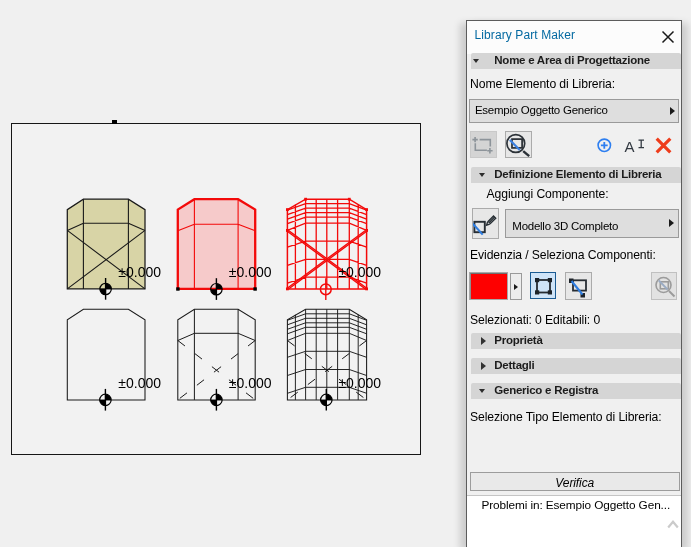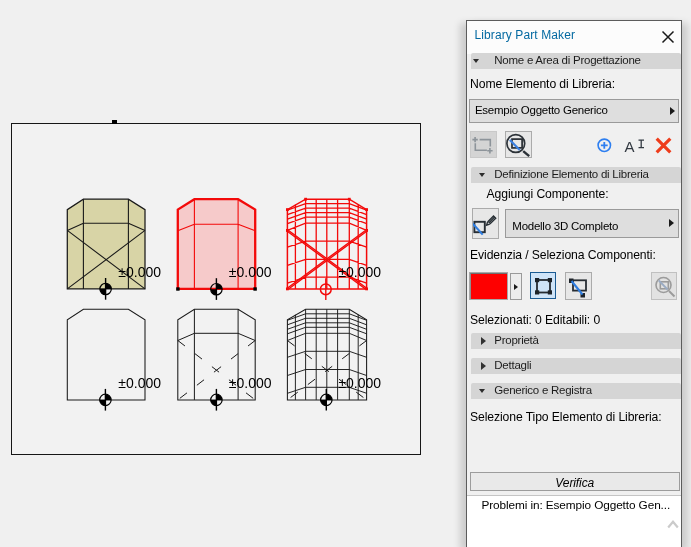--- a/index.html
+++ b/index.html
@@ -8,21 +8,21 @@
   #canvasRect{left:10.5px;top:122.6px;width:408.3px;height:330px;border:1.3px solid #161616;background:#f2f2f2;}
   #tick{left:111.5px;top:120.2px;width:5.6px;height:3.4px;background:#000;}
   #drawing{left:0;top:0;width:691px;height:547px;}
 
   
   #panel{left:465.5px;top:20px;width:214.5px;height:527px;border:1.4px solid #5c5c5c;border-bottom:none;background:#f0f0f0;box-shadow:-6px 3px 7px rgba(0,0,0,0.15),6px 3px 7px rgba(0,0,0,0.15);}
   #panel *{position:absolute;}
   .ttl{left:8px;top:7px;font-size:12px;color:#0369a1;letter-spacing:0.1px;}
   #titlebar{left:0;top:0;width:100%;height:32.5px;background:#fcfcfc;}
   .hdr{left:4px;width:210.5px;height:16px;background:#d5d5d5;border-radius:2px 2px 0 0;}
-  .hdr span{left:23.8px;top:1.2px;font-size:11.5px;font-weight:normal;color:#1c1c1c;letter-spacing:-0.25px;}
+  .hdr span{left:23.8px;top:1.2px;font-size:11.5px;font-weight:bold;color:#1c1c1c;letter-spacing:-0.25px;}
   .lbl{font-size:12.2px;color:#000;letter-spacing:-0.1px;}
   .dd{background:#dedede;border:1.2px solid #9a9a9a;}
   .dd span{font-size:11.5px;color:#000;letter-spacing:-0.25px;}
   .arr{width:0;height:0;border-top:4.2px solid transparent;border-bottom:4.2px solid transparent;border-left:5.4px solid #1a1a1a;}
   .tri-r{width:0;height:0;border-top:4.5px solid transparent;border-bottom:4.5px solid transparent;border-left:5.5px solid #323232;}
   .tri-d{width:0;height:0;border-left:3.6px solid transparent;border-right:3.6px solid transparent;border-top:4.8px solid #2d2d2d;}
   .btn{border:1.1px solid #ababab;background:#e7e7e7;}
 </style>
 </head>
 <body>

